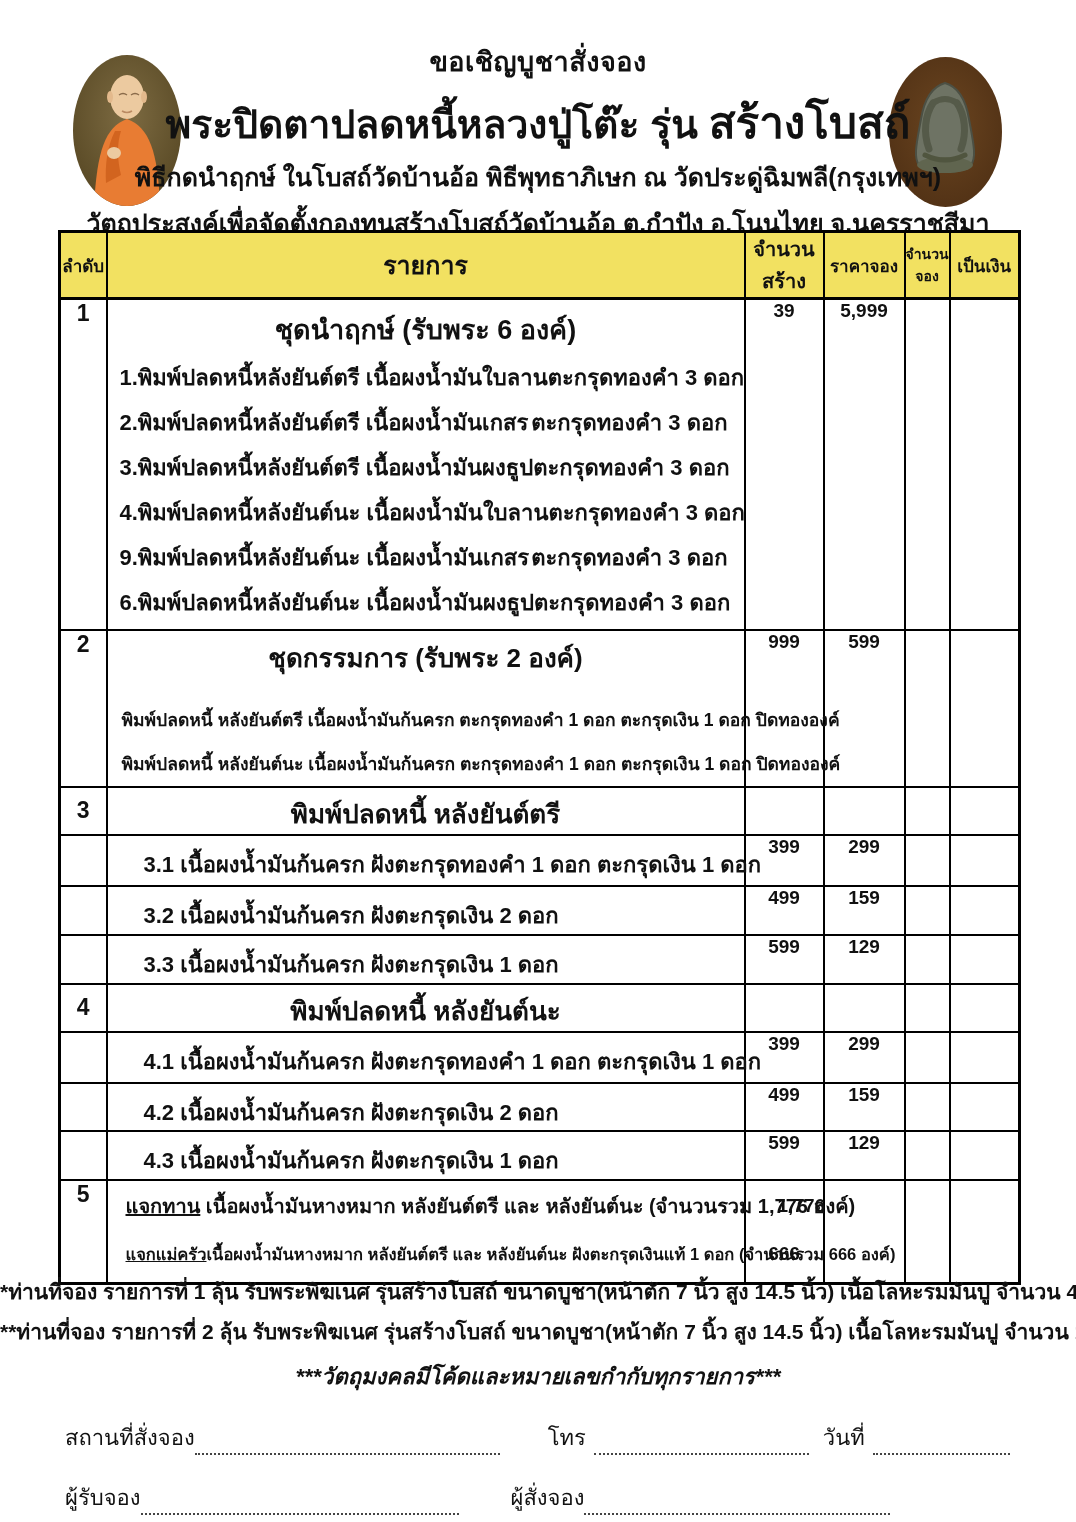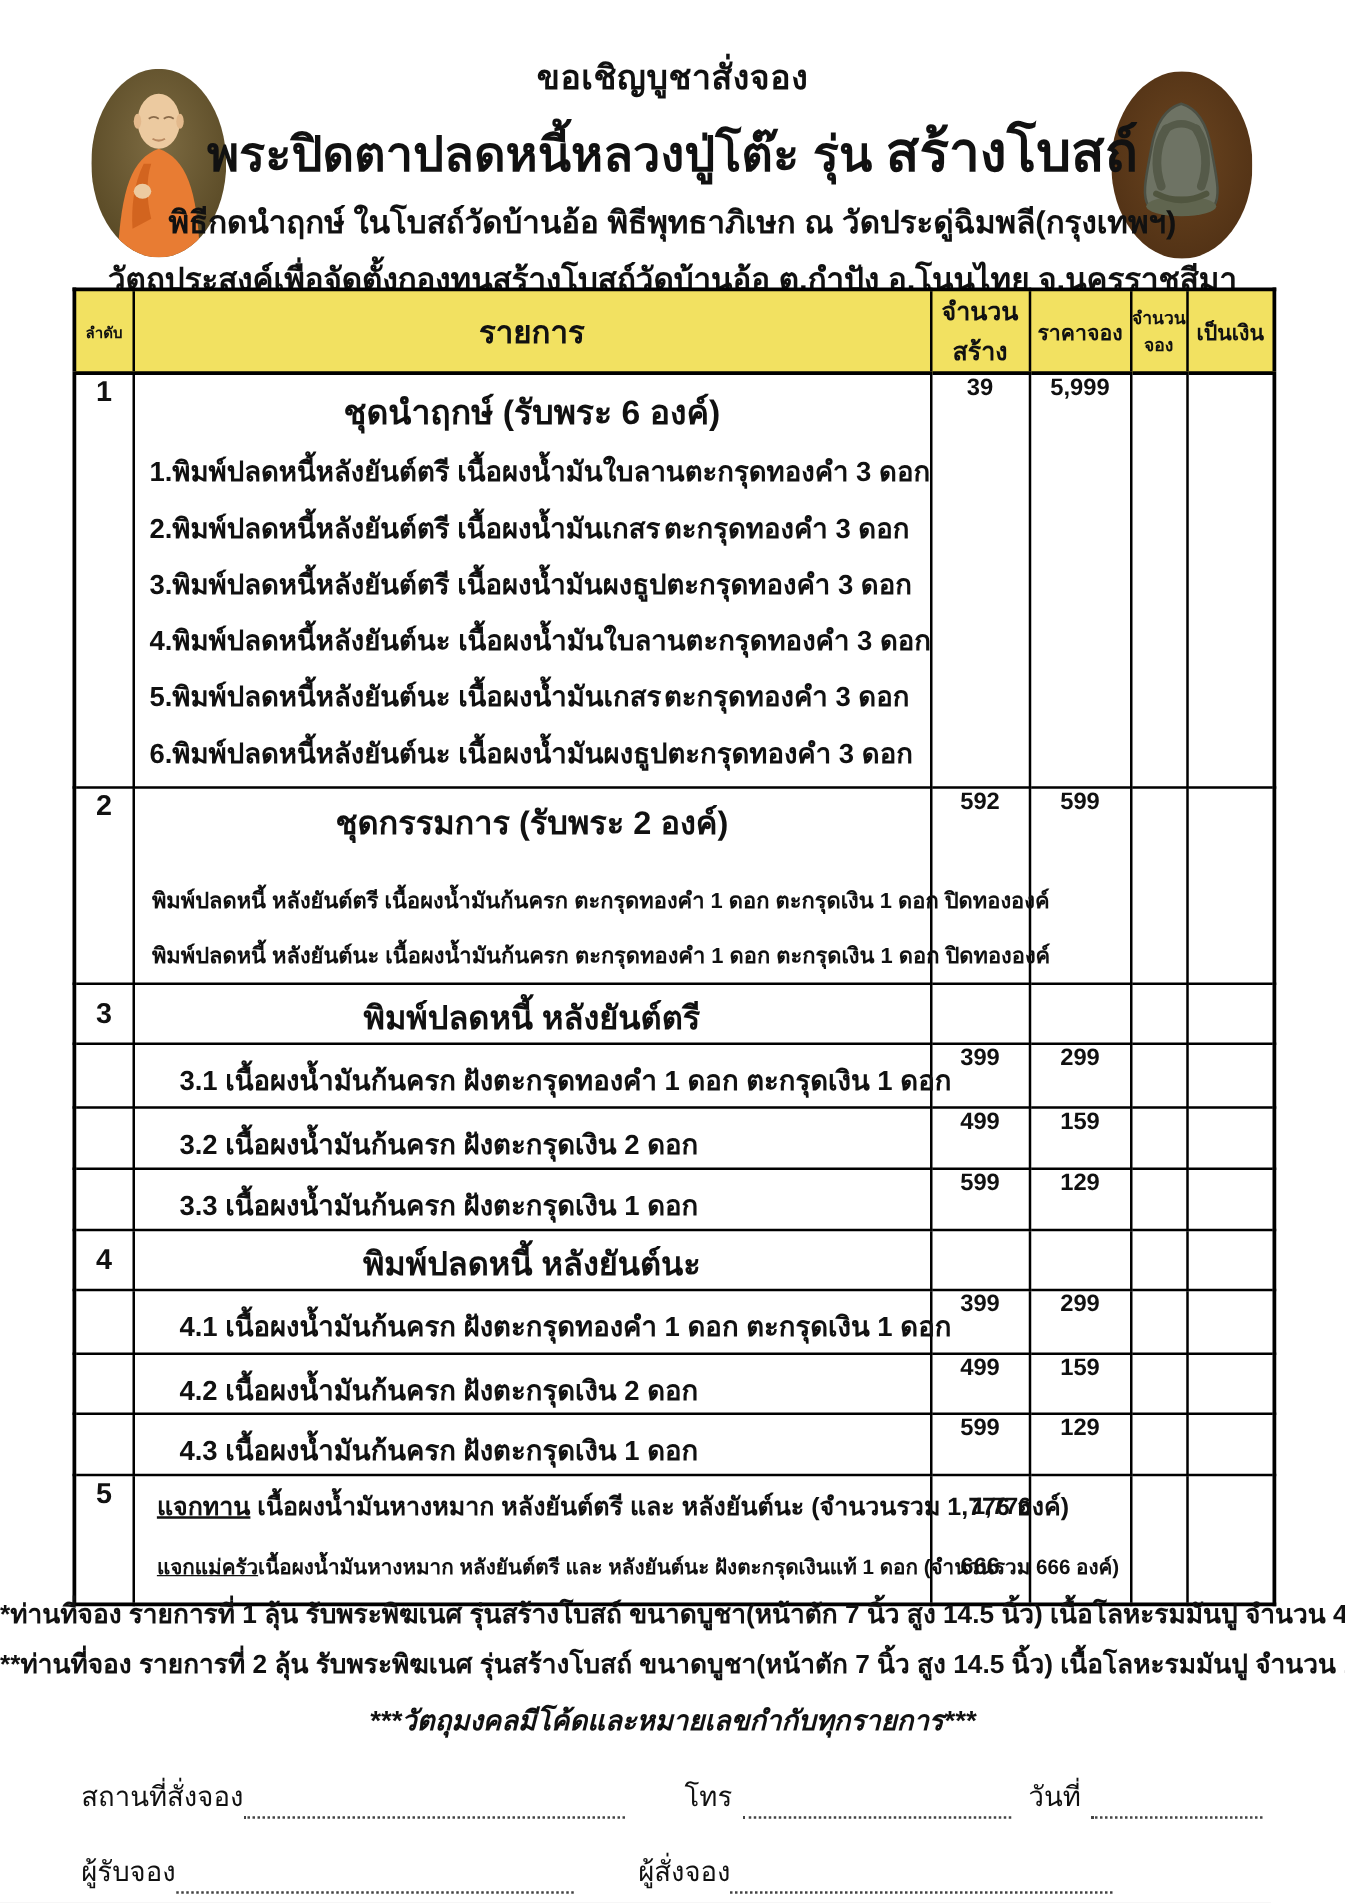--- a/index.html
+++ b/index.html
@@ -27,21 +27,21 @@
   table.order {
     position:absolute; left:58px; top:230px; width:960px;
     border-collapse:collapse; table-layout:fixed;
     border:3px solid #000;
   }
   table.order th, table.order td { border:2px solid #000; padding:0; vertical-align:top; }
   table.order thead th {
     background:#f2e161; height:57px; vertical-align:middle;
     font-weight:700; border-bottom:3px solid #000;
   }
-  th.c-no{font-size:12px;} th.c-item{font-size:25px;}
+  th.c-no{font-size:17px;} th.c-item{font-size:25px;}
   th.c-made{font-size:20px;} th.c-price{font-size:17px;text-align:center;}
   th.c-qty{font-size:14px;} th.c-amt{font-size:17px;}
 
   td.no  { text-align:center; font-size:23px; font-weight:700; padding-top:12px; }
   td.num { text-align:center; font-size:19px; font-weight:700; padding-top:14px; }
 
   .sec-title { text-align:center; font-size:27px; font-weight:700; padding-top:8px; }
   .sec-title.small { font-size:26px; padding-top:6px; }
 
   .d1 { padding:4px 10px 0 12px; }
@@ -159,21 +159,21 @@
               </div>
             <div class="line">
                 <span>3.พิมพ์ปลดหนี้หลังยันต์ตรี เนื้อผงน้ำมันผงธูป</span>
                 <span class="sfx">ตะกรุดทองคำ 3 ดอก</span>
               </div>
             <div class="line">
                 <span>4.พิมพ์ปลดหนี้หลังยันต์นะ เนื้อผงน้ำมันใบลาน</span>
                 <span class="sfx">ตะกรุดทองคำ 3 ดอก</span>
               </div>
             <div class="line">
-                <span>5.พิมพ์ปลดหนี้หลังยันต์นะ เนื้อผงน้ำมันเกสร</span>
+                <span>9.พิมพ์ปลดหนี้หลังยันต์นะ เนื้อผงน้ำมันเกสร</span>
                 <span class="sfx">ตะกรุดทองคำ 3 ดอก</span>
               </div>
             <div class="line">
                 <span>6.พิมพ์ปลดหนี้หลังยันต์นะ เนื้อผงน้ำมันผงธูป</span>
                 <span class="sfx">ตะกรุดทองคำ 3 ดอก</span>
               </div>
           </div>
         </td>
         <td class="num">39</td>
         <td class="num">5,999</td>
@@ -183,21 +183,21 @@
 
       <tr style="height:146px;">
         <td class="no">2</td>
         <td>
           <div class="sec-title small">ชุดกรรมการ (รับพระ 2 องค์)</div>
           <div class="d2">
             <div class="line">พิมพ์ปลดหนี้ หลังยันต์ตรี เนื้อผงน้ำมันก้นครก ตะกรุดทองคำ 1 ดอก ตะกรุดเงิน 1 ดอก  ปิดทององค์</div>
             <div class="line">พิมพ์ปลดหนี้ หลังยันต์นะ เนื้อผงน้ำมันก้นครก ตะกรุดทองคำ 1 ดอก ตะกรุดเงิน 1 ดอก  ปิดทององค์</div>
           </div>
         </td>
-        <td class="num">592</td>
+        <td class="num">999</td>
         <td class="num">599</td>
         <td></td>
         <td></td>
       </tr>
 
       <tr style="height:47px;">
         <td class="no" style="padding-top:9px;">3</td>
         <td>
             <div class="sec-title small" style="padding-top:5px;">พิมพ์ปลดหนี้ หลังยันต์ตรี</div>
           </td>

